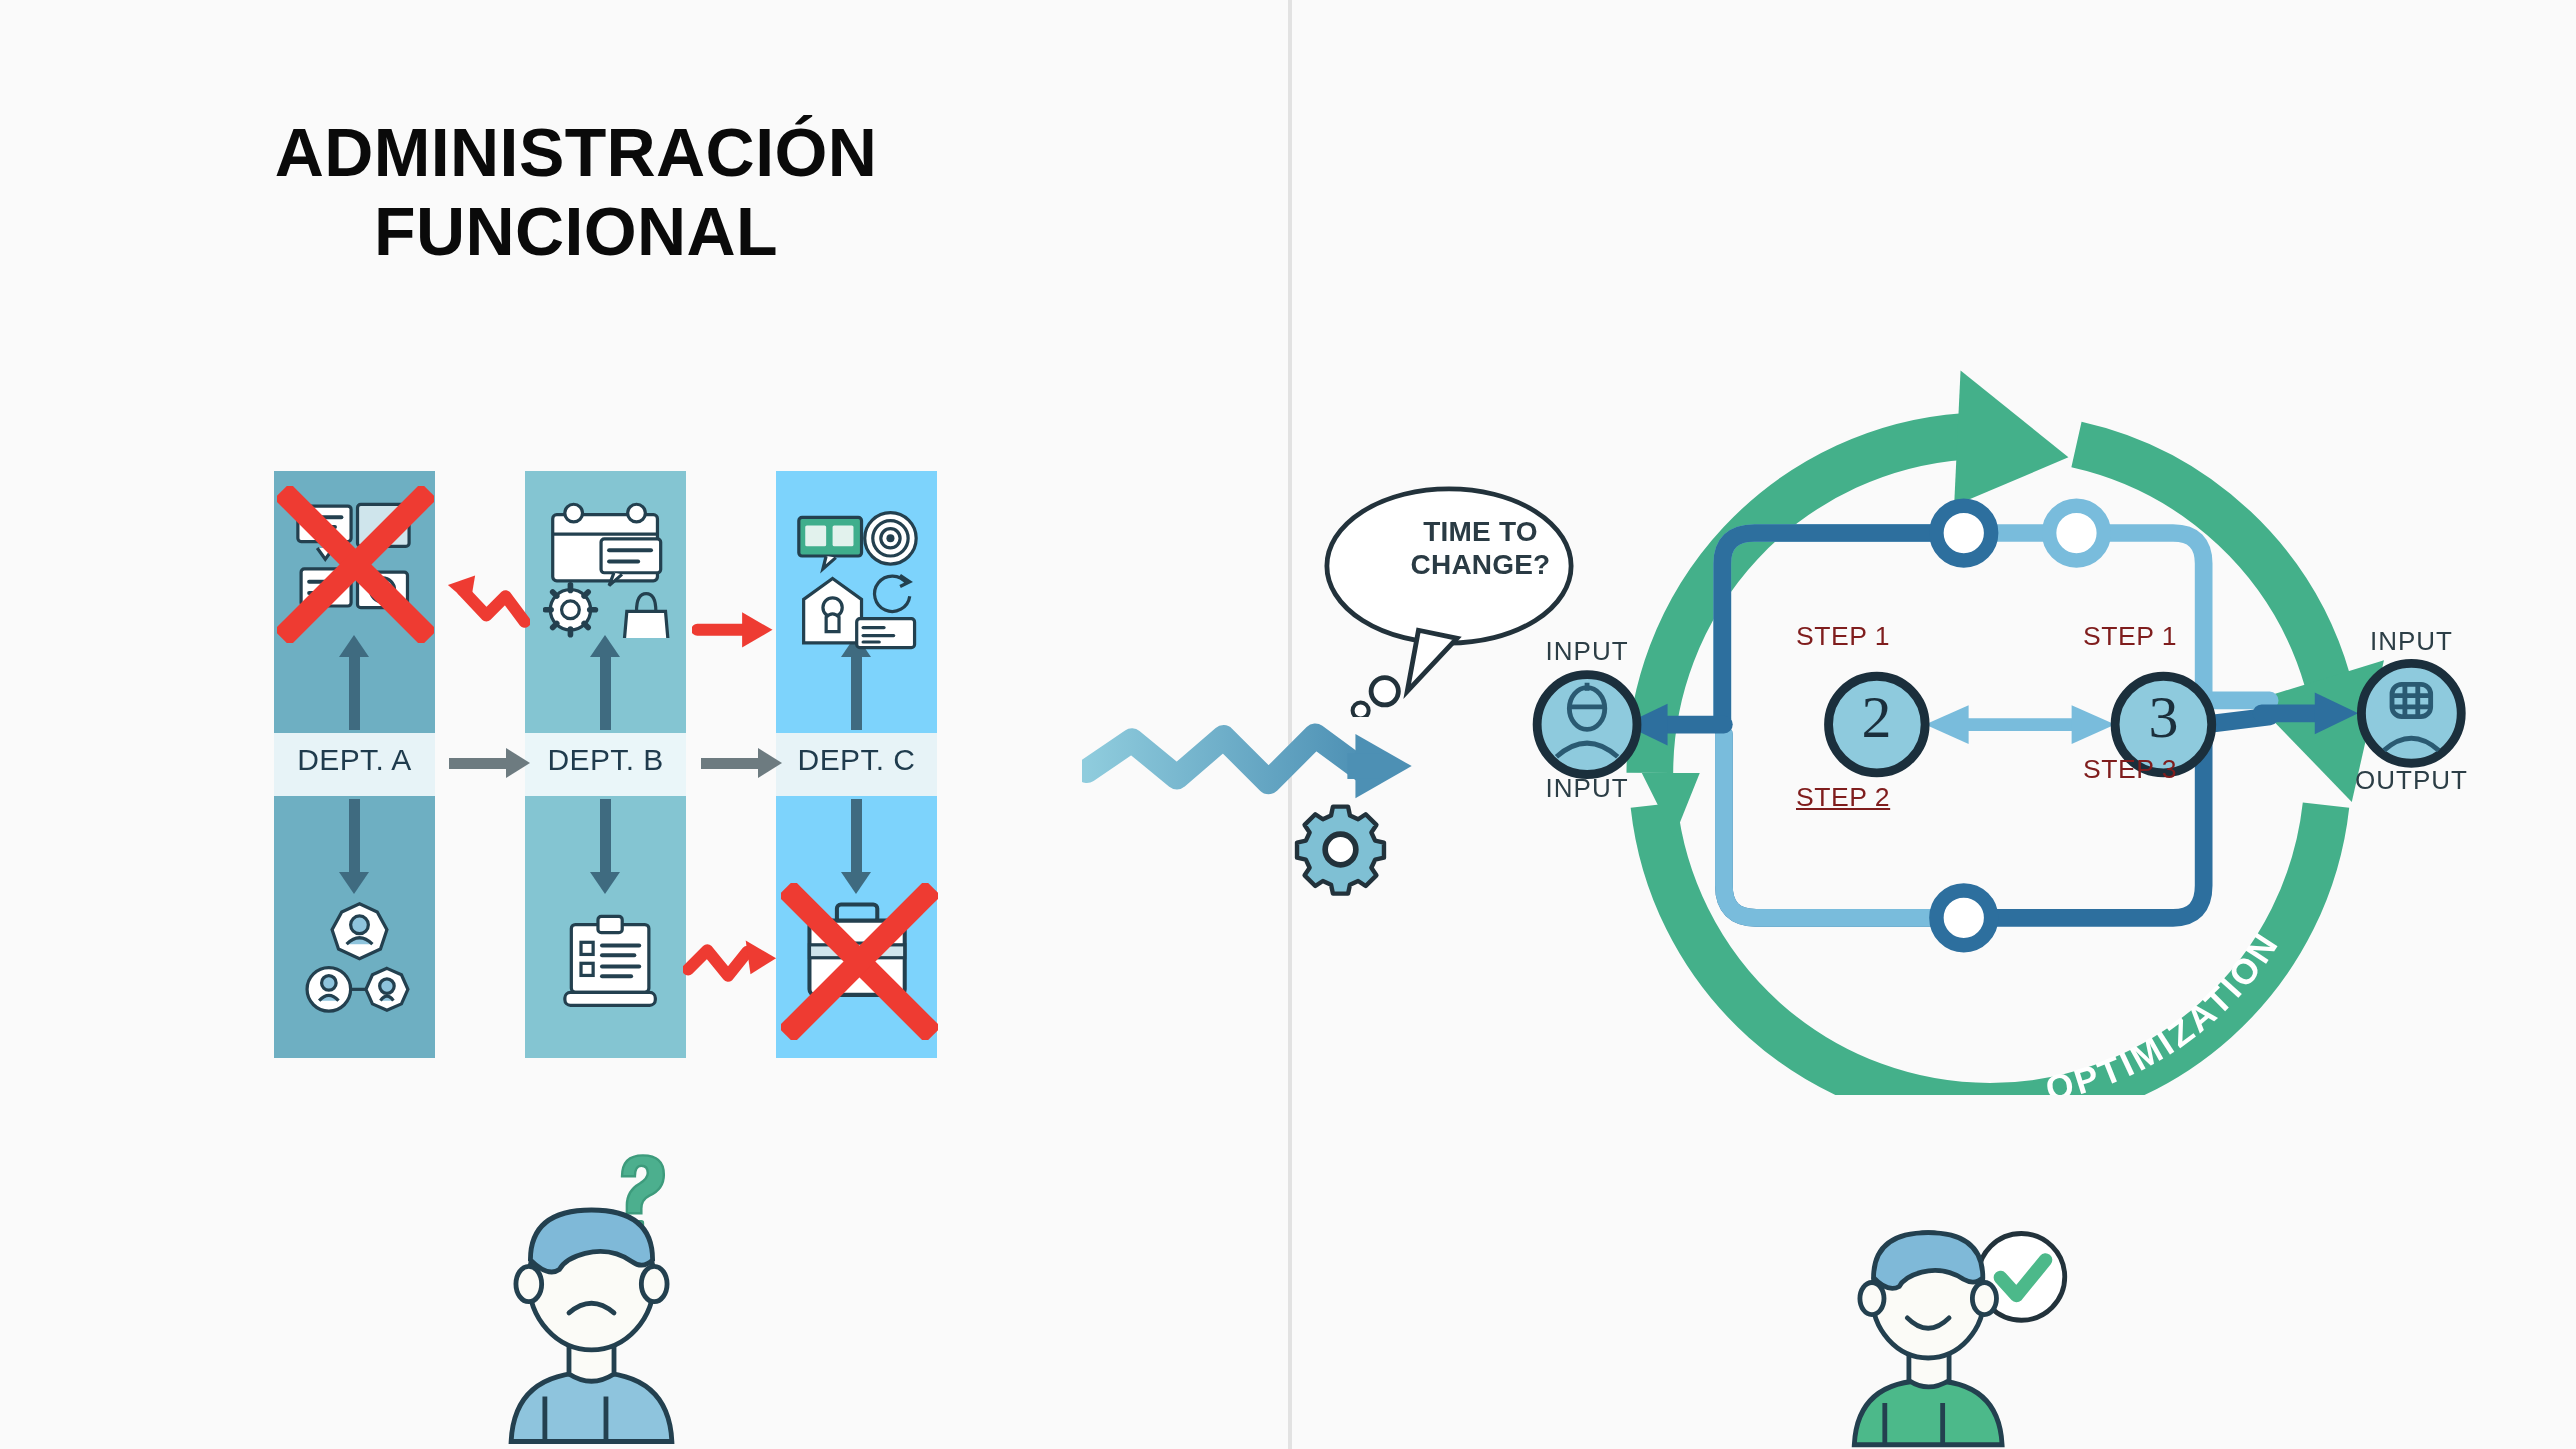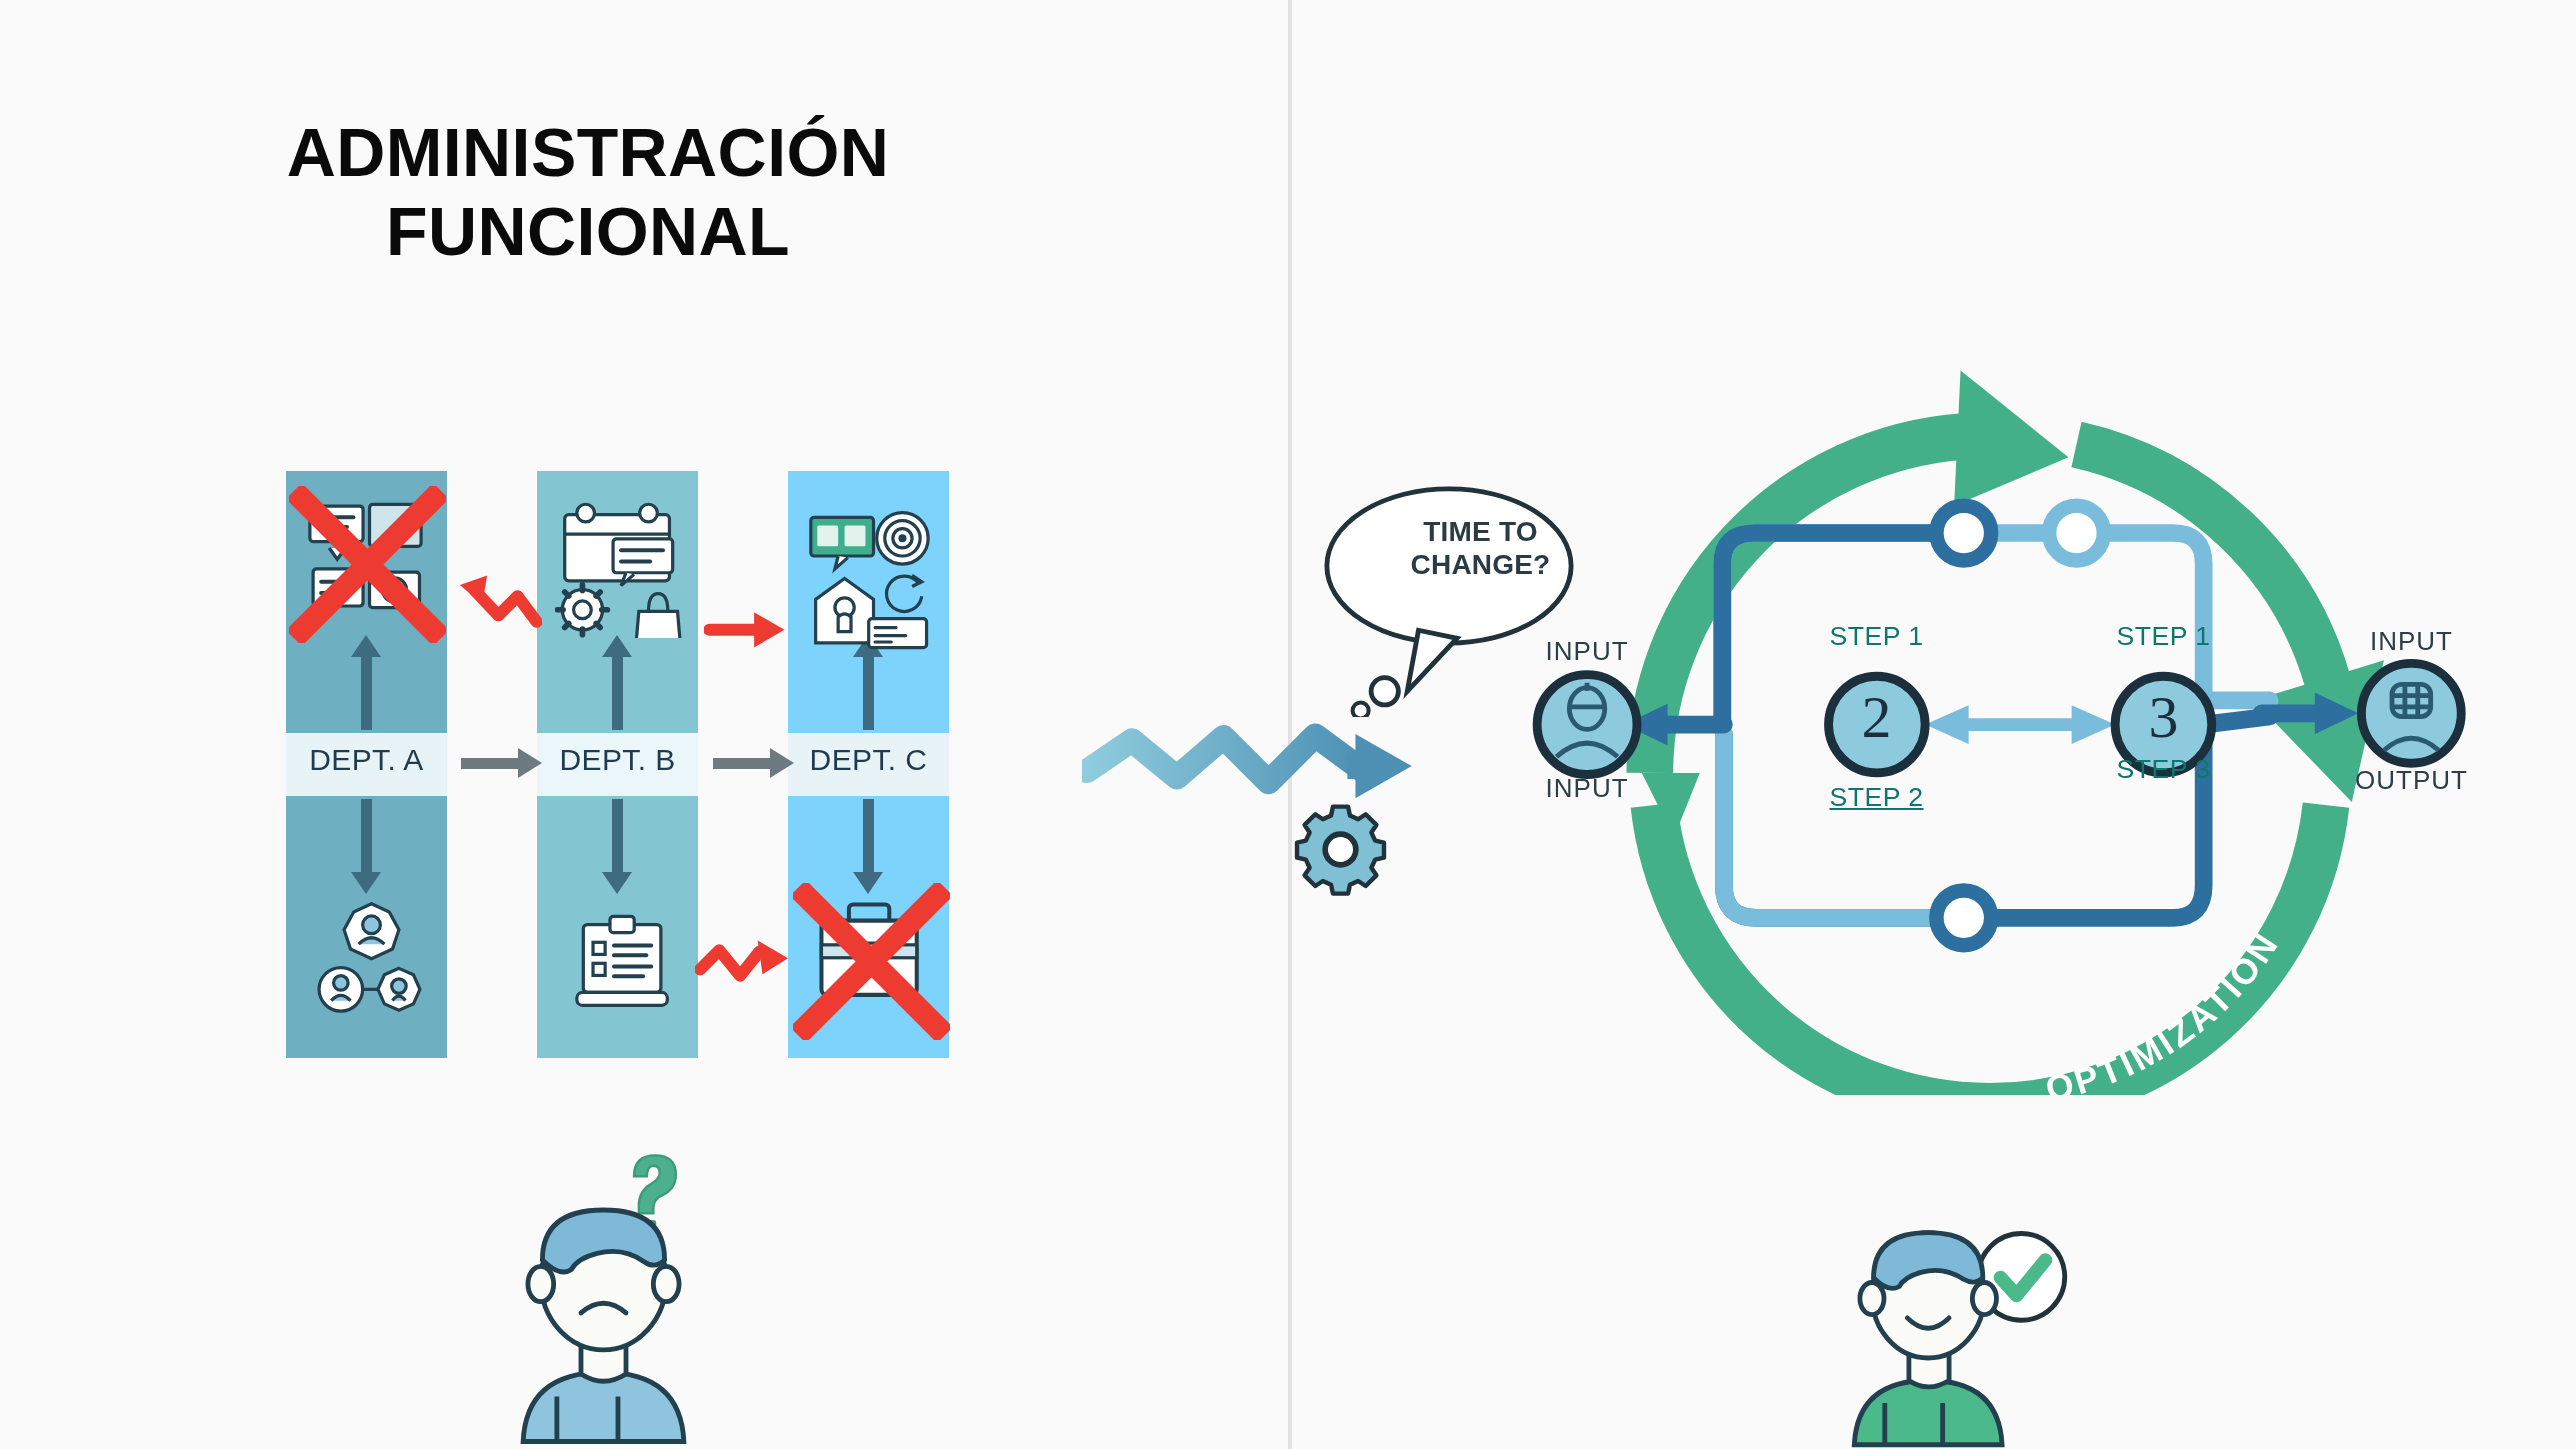--- a/index.html
+++ b/index.html
@@ -21,21 +21,21 @@
     position: absolute;
     left: 1288px;
     top: 0px;
     width: 4px;
     height: 1449px;
     background: #e2e2e2;
   }
 
   
   .panel { position: absolute; top: 0; height: 1449px; }
-  .panel-left  { left: 16px;    width: 1288px; border-radius: 25px; }
+  .panel-left  { left: 4px;    width: 1288px; border-radius: 25px; }
   .panel-right { left: 1292px; width: 1284px; }
 
   
   .title {
     position: absolute;
     text-align: center;
     font-weight: 900;
     color: #0a0a0a;
     letter-spacing: 0.4px;
     line-height: 1.16;
@@ -165,23 +165,23 @@
     font-weight: 400;
     color: #2c3e46;
     letter-spacing: 1px;
     text-align: center;
     width: 153px;
   }
   .step-label {
     position: absolute;
     font-size: 26.6px;
     font-weight: 400;
-    color: #0f766e;
+    color: #7f1d1d;
     letter-spacing: 0.5px;
-    text-align: center;
+    text-align: left;
     width: 161px;
   }
   .num-txt {
     position: absolute;
     text-align: center;
     font-size: 60px;
     font-weight: 400;
     color: #1b2f3c;
     font-family: "Liberation Serif", serif;
   }

